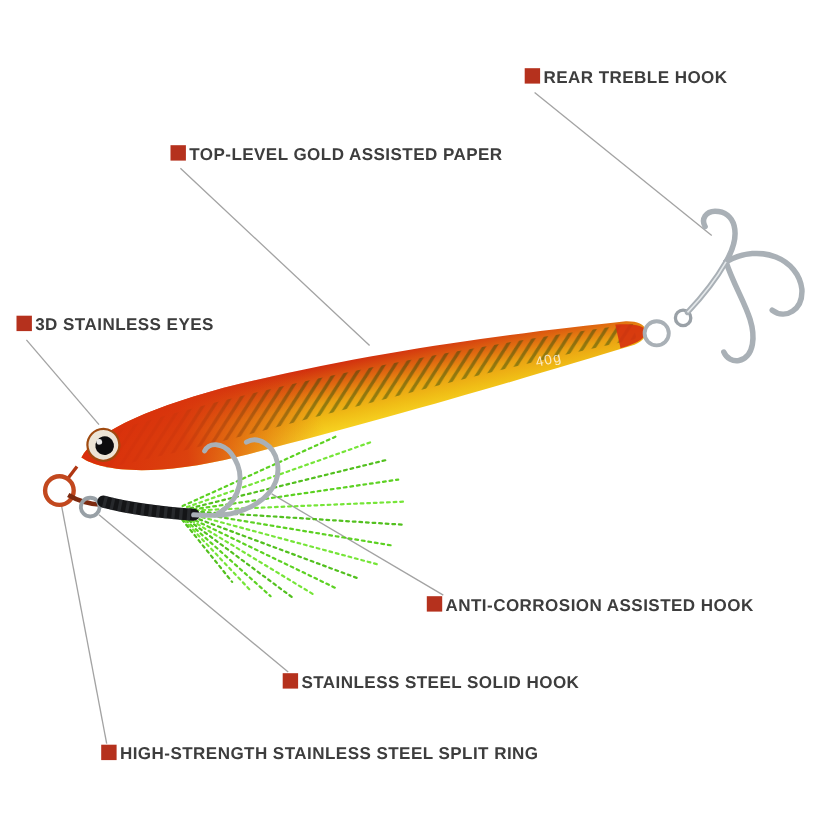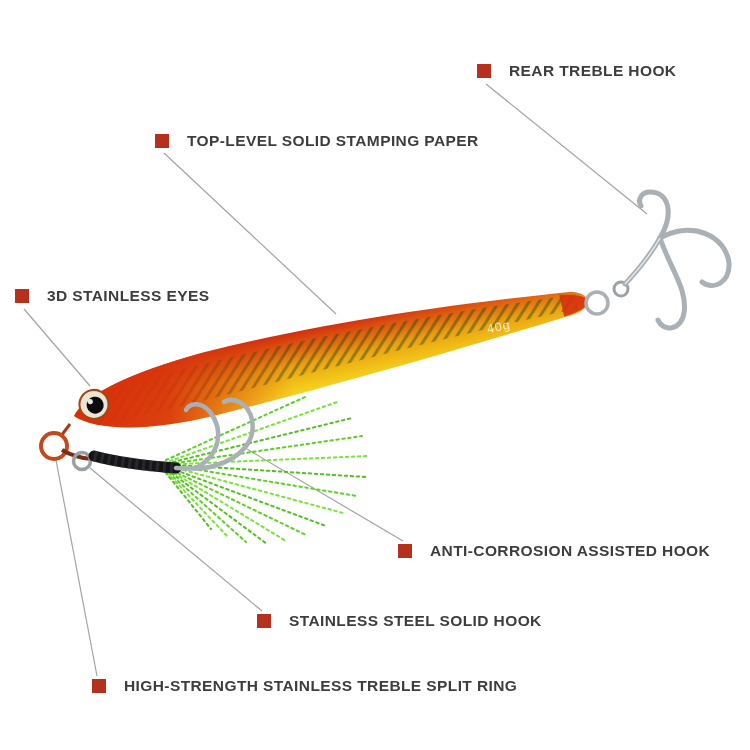--- a/index.html
+++ b/index.html
@@ -2,21 +2,21 @@
 <html><head>
 <meta charset="utf-8">
 <style>
   html,body{margin:0;padding:0;background:#ffffff;}
   .stage{
     position:relative;width:750px;height:750px;background:#ffffff;
     font-family:"Liberation Sans",sans-serif;overflow:hidden;
   }
   .scene{position:absolute;left:0;top:0;z-index:1;}
   .callout{
-    position:absolute;display:flex;align-items:center;gap:18px;z-index:2;
+    position:absolute;display:flex;align-items:flex-start;gap:3px;z-index:2;
     white-space:nowrap;
   }
   .callout .sq{
     width:14px;height:14px;background:#b5311d;flex:0 0 auto;
   }
   .callout .txt{
     font-size:15.5px;font-weight:700;color:#3d3d3d;letter-spacing:.4px;
   }
 </style>
 </head>
@@ -112,36 +112,36 @@
     </g>
   </svg>
 
   <div class="callout" style="left:477px;top:62px">
     <span class="sq"></span>
     <span class="txt">REAR TREBLE HOOK</span>
   </div>
 
   <div class="callout" style="left:155px;top:132px">
     <span class="sq"></span>
-    <span class="txt">TOP-LEVEL SOLID STAMPING PAPER</span>
+    <span class="txt">TOP-LEVEL GOLD ASSISTED PAPER</span>
   </div>
 
   <div class="callout" style="left:15px;top:287px">
     <span class="sq"></span>
     <span class="txt">3D STAINLESS EYES</span>
   </div>
 
-  <div class="callout" style="left:398px;top:542px">
+  <div class="callout" style="left:388px;top:542px">
     <span class="sq"></span>
     <span class="txt">ANTI-CORROSION ASSISTED HOOK</span>
   </div>
 
   <div class="callout" style="left:257px;top:612px">
     <span class="sq"></span>
     <span class="txt">STAINLESS STEEL SOLID HOOK</span>
   </div>
 
   <div class="callout" style="left:92px;top:677px">
     <span class="sq"></span>
-    <span class="txt">HIGH-STRENGTH STAINLESS TREBLE SPLIT RING</span>
+    <span class="txt">HIGH-STRENGTH STAINLESS STEEL SPLIT RING</span>
   </div>
 
 </div>
 
 </body></html>

